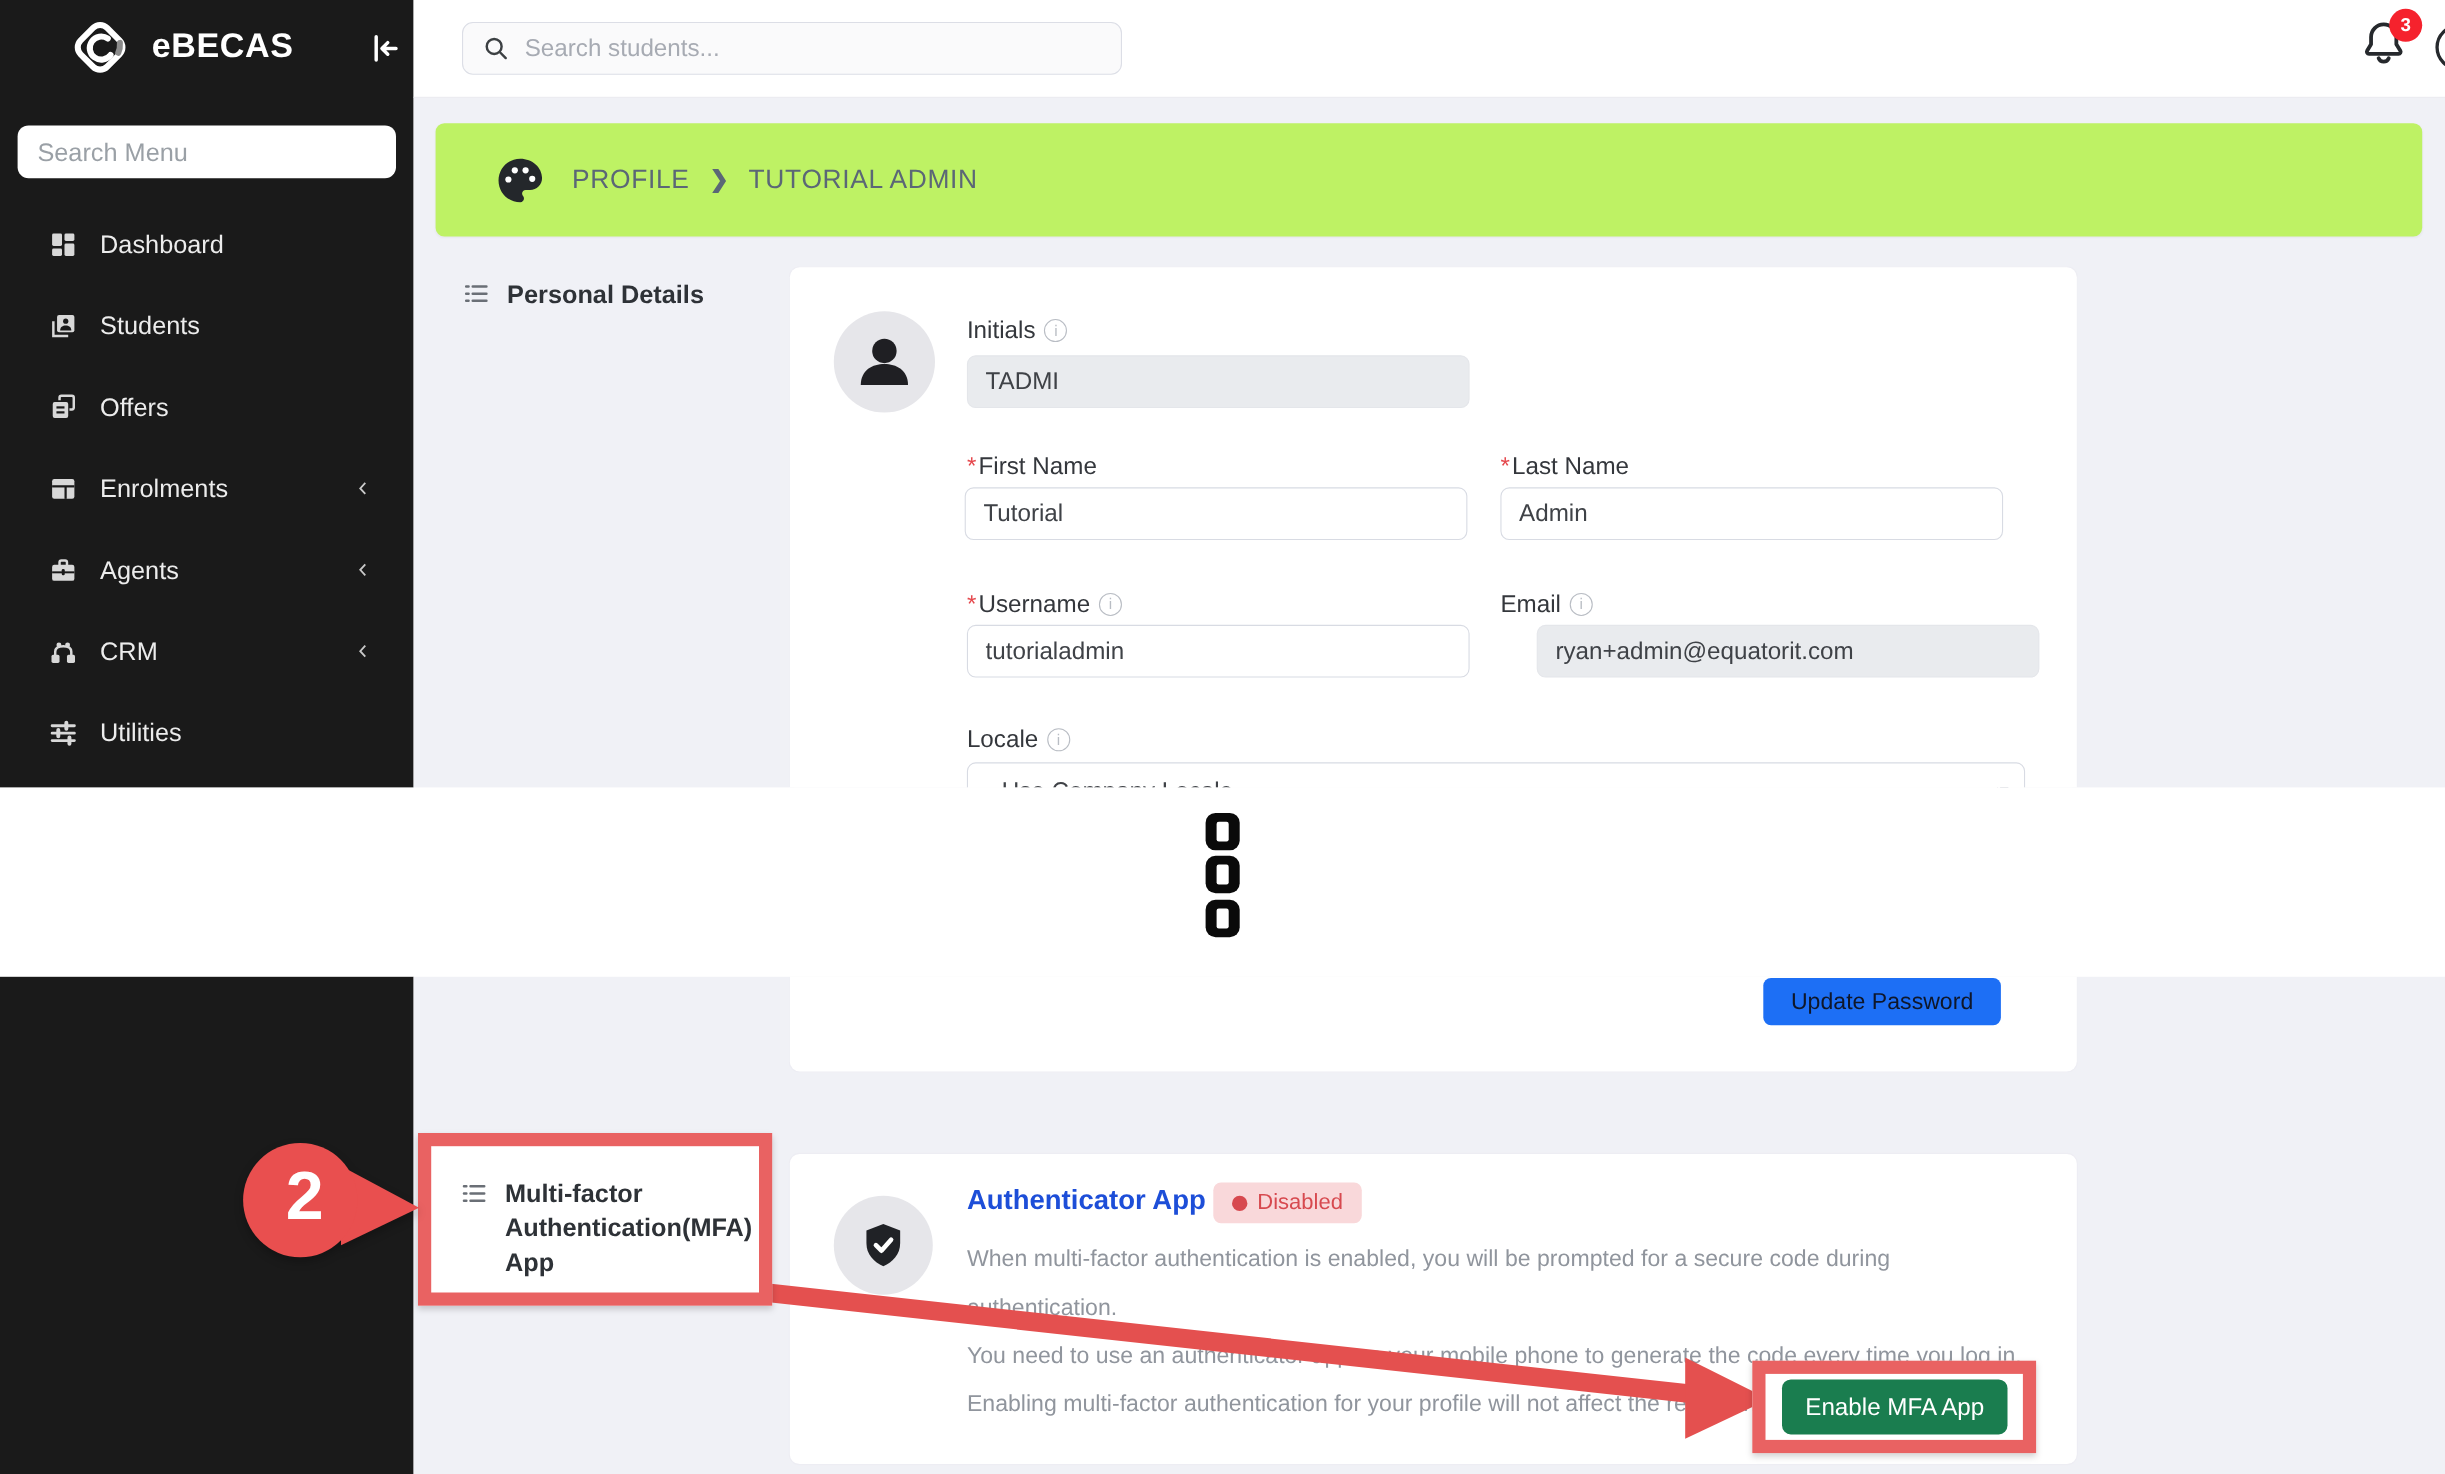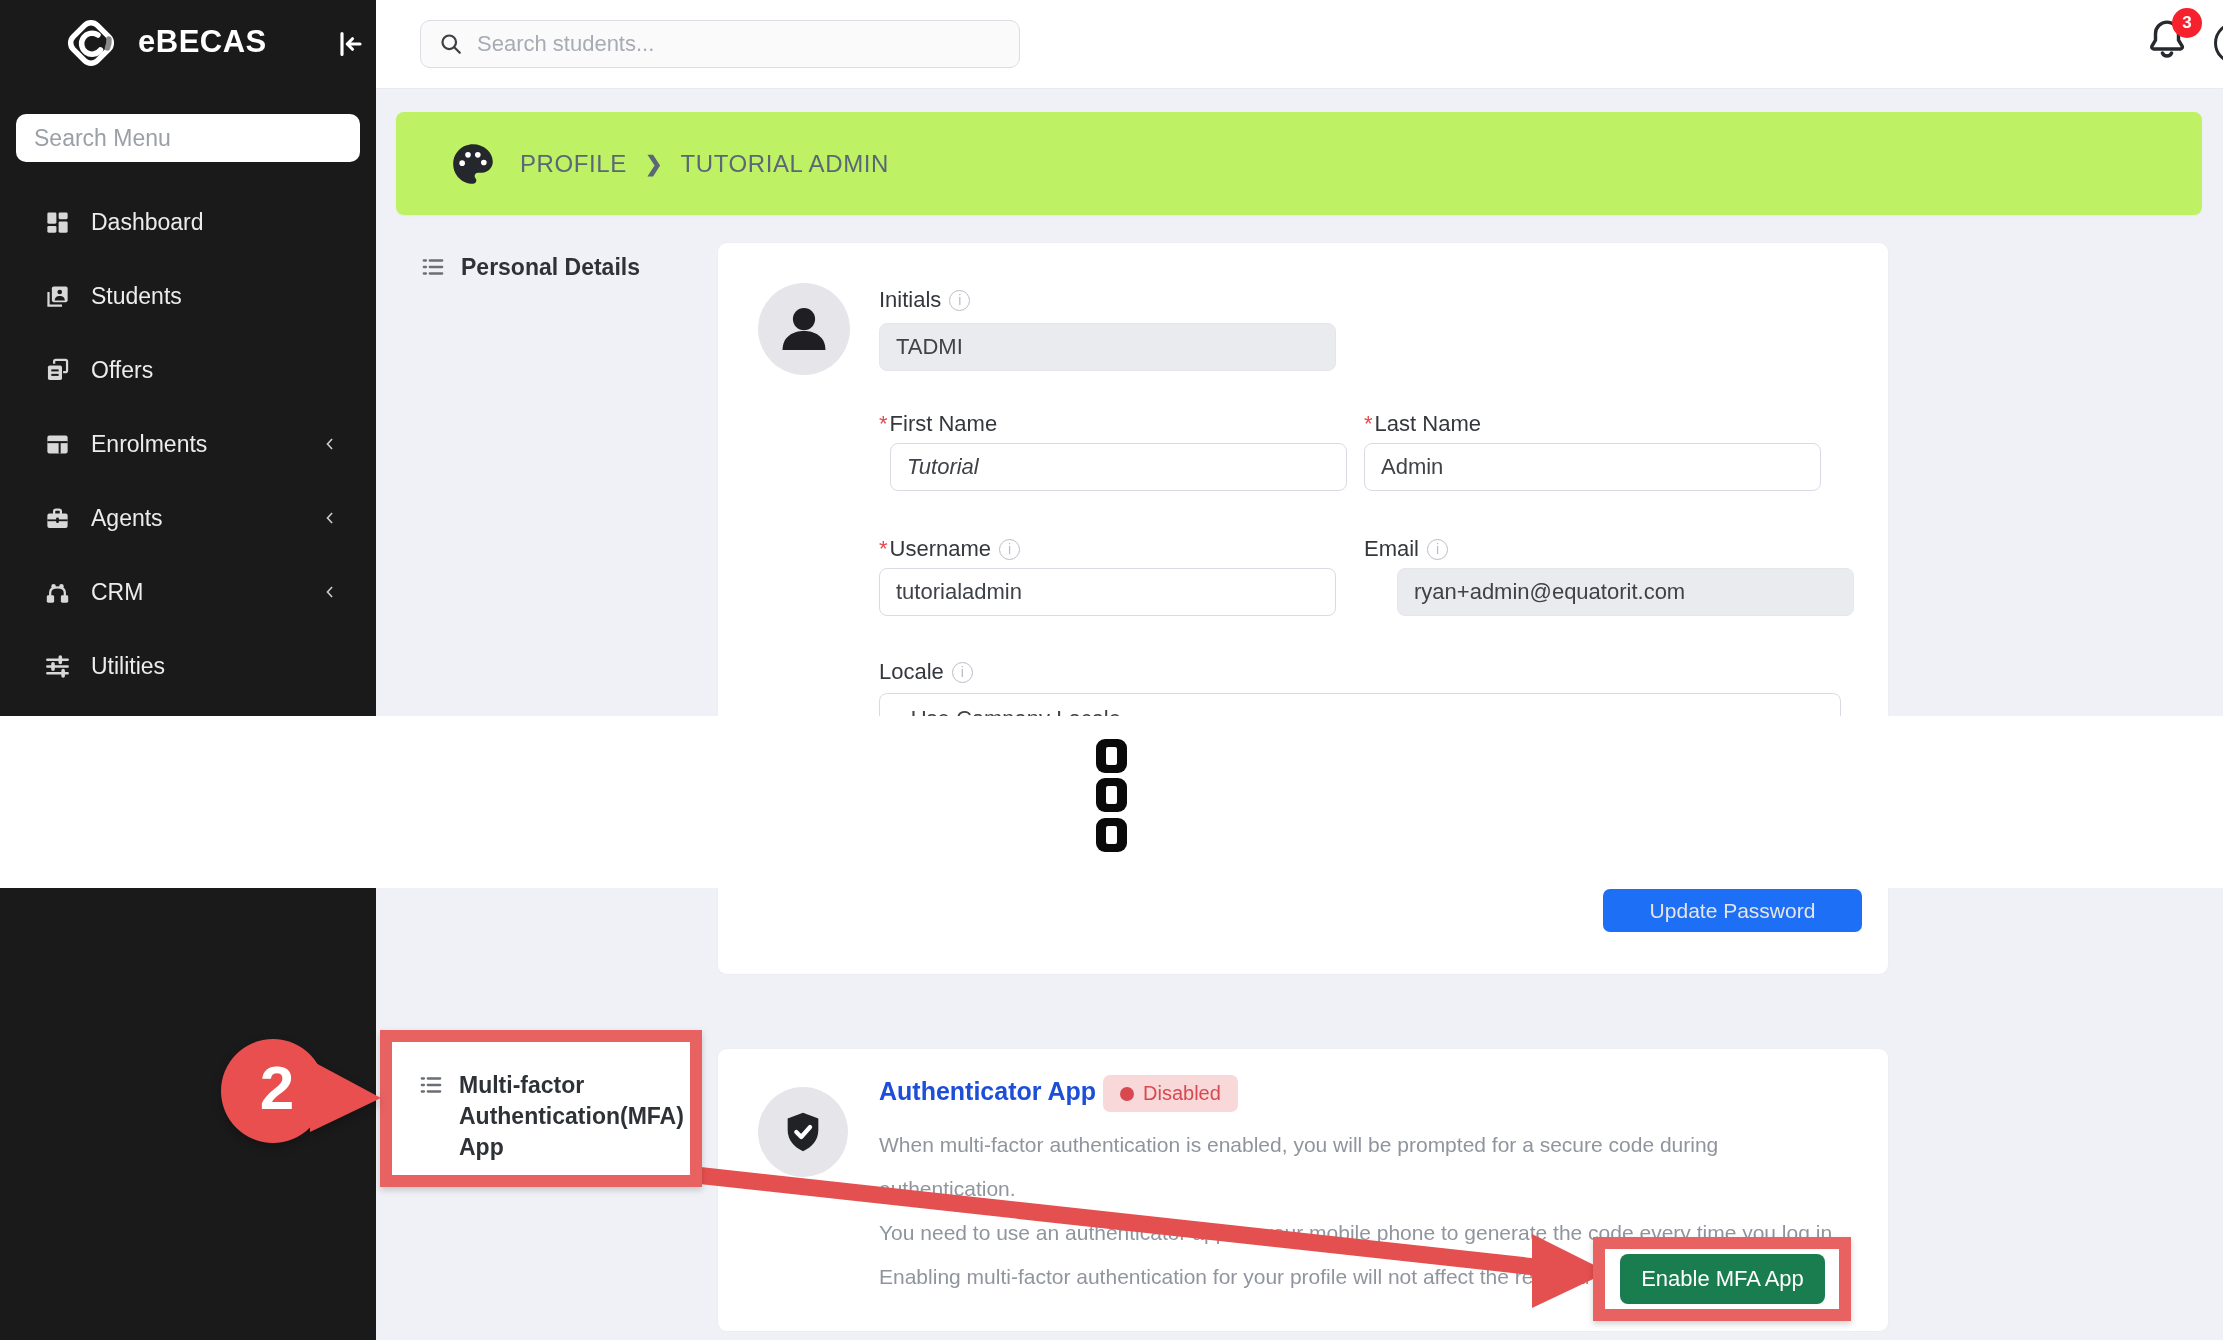--- a/index.html
+++ b/index.html
@@ -54,21 +54,21 @@
 
   
   .band { left:0; top:716px; width:2223px; height:172px; background:#fff; }
   .tofu { position:absolute; width:31px; height:34px; background:#0a0a0a; border-radius:9px; }
   .tofu::after { content:""; position:absolute; left:10px; top:8px; width:11px; height:18px; background:#fff; border-radius:2px; }
 
   
   .black-block { left:0; top:888px; width:376px; height:452px; background:#1a1a1a; }
   .content-bottom { left:376px; top:888px; width:1847px; height:452px; background:#f0f1f6; }
   .pwd-card { position:absolute; left:341px; top:0; width:1172px; height:87px; background:#fff; border:1px solid #ededf3; border-top:none; border-radius:0 0 10px 10px; }
-  .btn-blue { position:absolute; left:885px; top:1px; width:259px; height:43px; background:#1d6ff5; color:#e5e5e5; border:none; border-radius:7px; font-size:21px; font-weight:500; cursor:pointer; font-family:"Liberation Sans",sans-serif; }
+  .btn-blue { position:absolute; left:885px; top:1px; width:216px; height:43px; background:#1d6ff5; color:#0f172a; border:none; border-radius:7px; font-size:21px; font-weight:500; cursor:pointer; font-family:"Liberation Sans",sans-serif; }
 
   .mfa-card { position:absolute; left:341px; top:160px; width:1172px; height:284px; background:#fff; border:1px solid #ededf3; border-radius:10px; }
   .shield-circle { position:absolute; left:40px; top:38px; width:90px; height:90px; border-radius:50%; background:#e6e6ea; display:flex; align-items:center; justify-content:center; }
   .mfa-title { position:absolute; left:161px; top:28px; font-size:25px; font-weight:700; color:#1d4ed8; }
   .status-badge { position:absolute; left:385px; top:26px; height:37px; padding:0 17px; background:#f9d8da; border-radius:7px; display:flex; align-items:center; gap:9px; }
   .status-dot { width:14px; height:14px; border-radius:50%; background:#d7494f; }
   .status-txt { font-size:20px; color:#d7494f; }
   .mfa-desc { position:absolute; left:161px; top:74px; width:980px; }
   .mfa-desc p { font-size:21px; color:#90959d; line-height:44px; }
   .btn-green { position:absolute; left:1620px; top:1254px; width:205px; height:50px; background:#1a7d4f; color:#fff; border:none; border-radius:8px; font-size:22px; cursor:pointer; font-family:"Liberation Sans",sans-serif; z-index:7; }
@@ -265,21 +265,21 @@
       <div class="fld-label" style="left:161px; top:44px;">
         <span>Initials</span>
         <span class="info-dot">i</span>
       </div>
       <input class="fld-input ro" style="left: 161px; top: 80px;" readonly="" value="TADMI">
 
       <div class="fld-label" style="left:161px; top:168px;">
         <span class="req">*</span>
         <span style="margin-left:-6px">First Name</span>
       </div>
-      <input class="fld-input" style="left: 172px; top: 200px; font-style: italic;" value="Tutorial">
+      <input class="fld-input" style="left: 159px; top: 200px;" value="Tutorial">
 
       <div class="fld-label" style="left:646px; top:168px;">
         <span class="req">*</span>
         <span style="margin-left:-6px">Last Name</span>
       </div>
       <input class="fld-input" style="left: 646px; top: 200px;" value="Admin">
 
       <div class="fld-label" style="left:161px; top:293px;">
         <span class="req">*</span>
         <span style="margin-left:-6px">Username</span>

